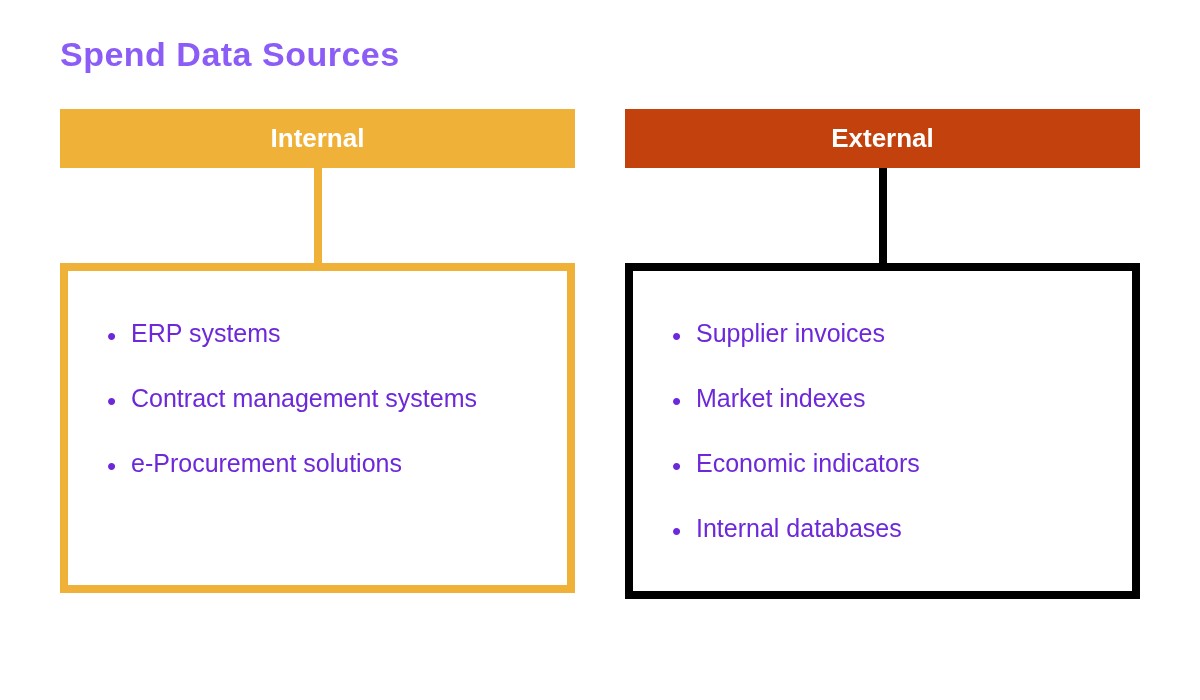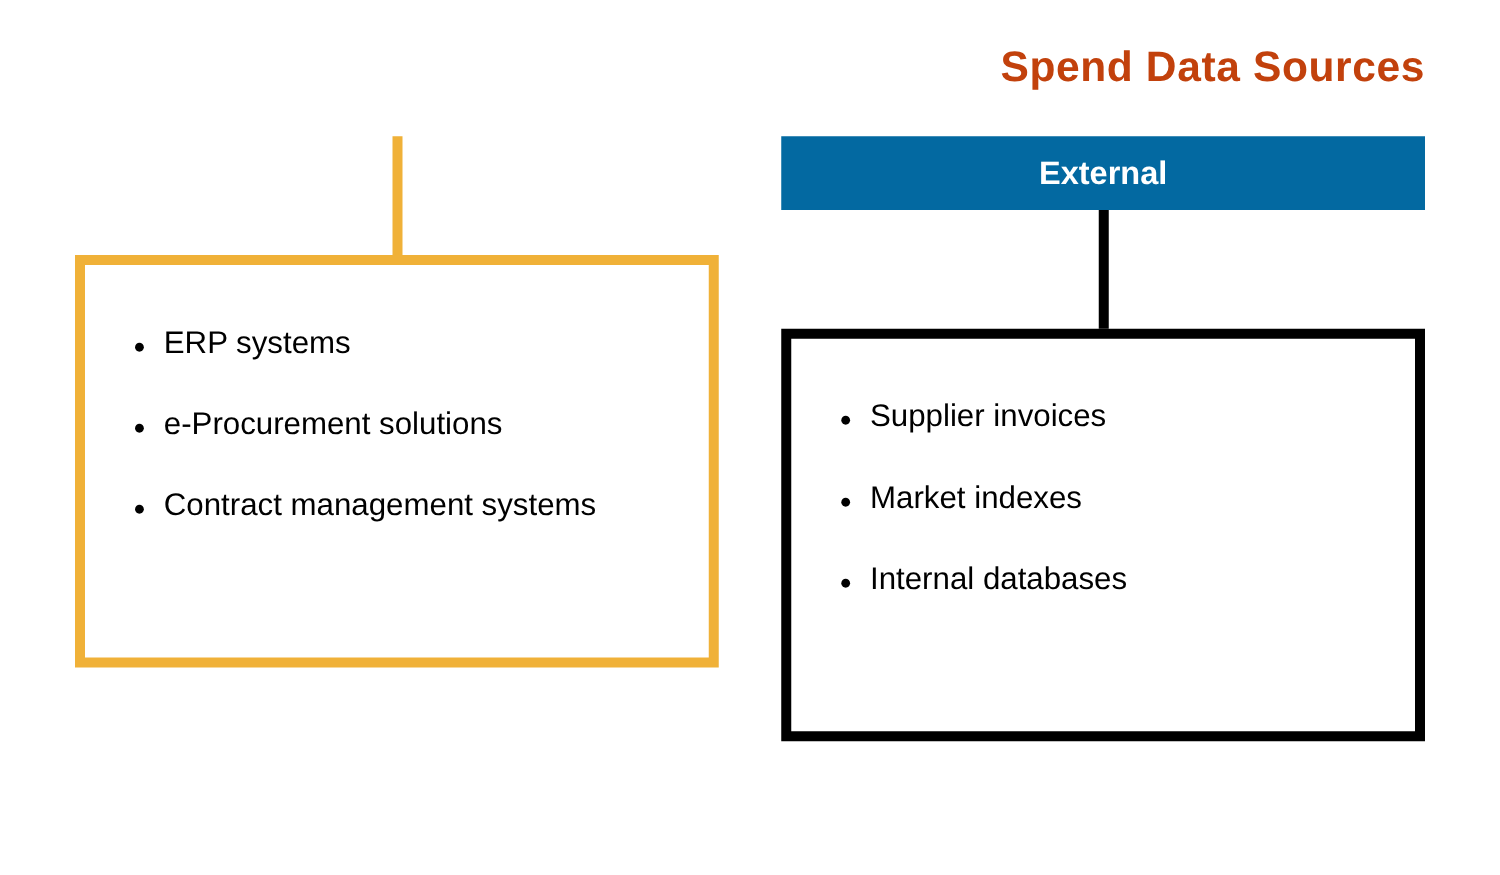--- a/index.html
+++ b/index.html
@@ -8,24 +8,24 @@
       box-sizing: border-box;
     }
     body {
       width: 1200px;
       height: 700px;
       background: #ffffff;
       font-family: -apple-system, BlinkMacSystemFont, "Segoe UI", Helvetica, Arial, sans-serif;
       padding: 35px 60px;
     }
     .title {
-      text-align: right;
+      text-align: left;
       font-size: 34px;
       font-weight: 700;
-      color: #c2410c;
+      color: #8b5cf6;
       margin-bottom: 35px;
       letter-spacing: 0.5px;
     }
     .columns {
       display: flex;
       gap: 50px;
       justify-content: center;
     }
     .column {
       flex: 1;
@@ -39,21 +39,21 @@
       padding: 14px 0;
       text-align: center;
       font-size: 26px;
       font-weight: 600;
       color: #ffffff;
     }
     .header-internal {
       background: #f0b138;
     }
     .header-external {
-      background: #0369a1;
+      background: #c2410c;
     }
     .connector {
       width: 8px;
       height: 95px;
     }
     .connector-internal {
       background: #f0b138;
     }
     .connector-external {
       background: #000000;
@@ -68,21 +68,21 @@
       border-color: #f0b138;
     }
     .content-external {
       border-color: #000000;
     }
     .content-box ul {
       list-style: none;
     }
     .content-box li {
       font-size: 25px;
-      color: #000000;
+      color: #6d28d9;
       padding: 18px 0;
       position: relative;
       padding-left: 28px;
       font-weight: 400;
     }
     .content-box li::before {
       content: "•";
       position: absolute;
       left: 4px;
       font-size: 26px;
@@ -91,35 +91,37 @@
     }
   </style>
 </head>
 <body>
 
 <h1 class="title">Spend Data Sources</h1>
 
 <div class="columns">
 
   <div class="column">
+    <div class="header-bar header-internal">Internal</div>
     <div class="connector connector-internal"></div>
     <div class="content-box content-internal">
       <ul>
         <li>ERP systems</li>
+        <li>Contract management systems</li>
         <li>e-Procurement solutions</li>
-        <li>Contract management systems</li>
       </ul>
     </div>
   </div>
 
   <div class="column">
     <div class="header-bar header-external">External</div>
     <div class="connector connector-external"></div>
     <div class="content-box content-external">
       <ul>
         <li>Supplier invoices</li>
         <li>Market indexes</li>
+        <li>Economic indicators</li>
         <li>Internal databases</li>
       </ul>
     </div>
   </div>
 
 </div>
 
 </body></html>

